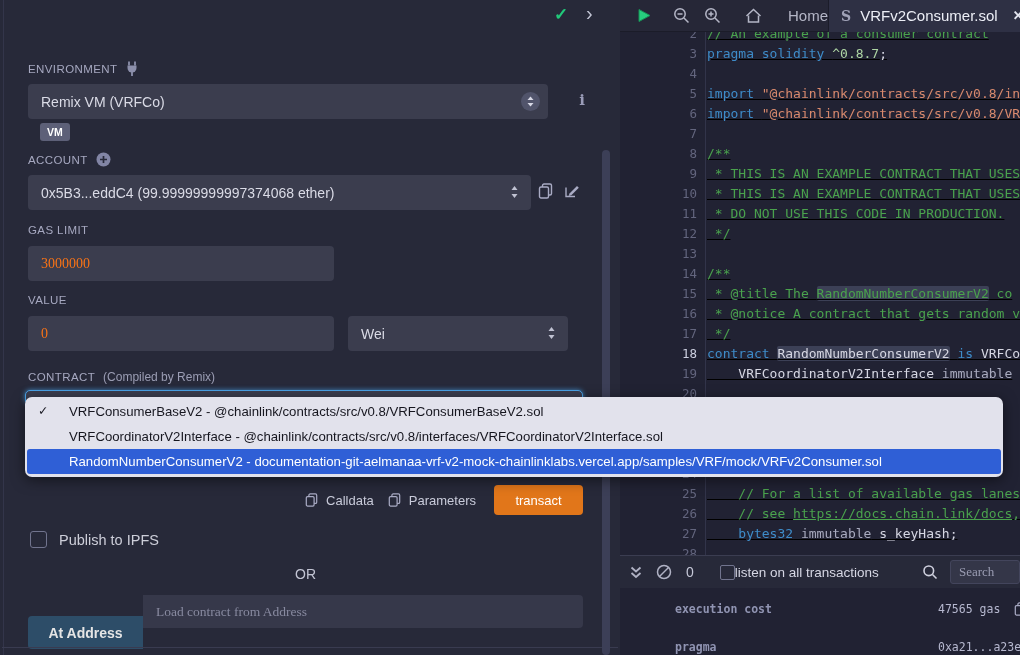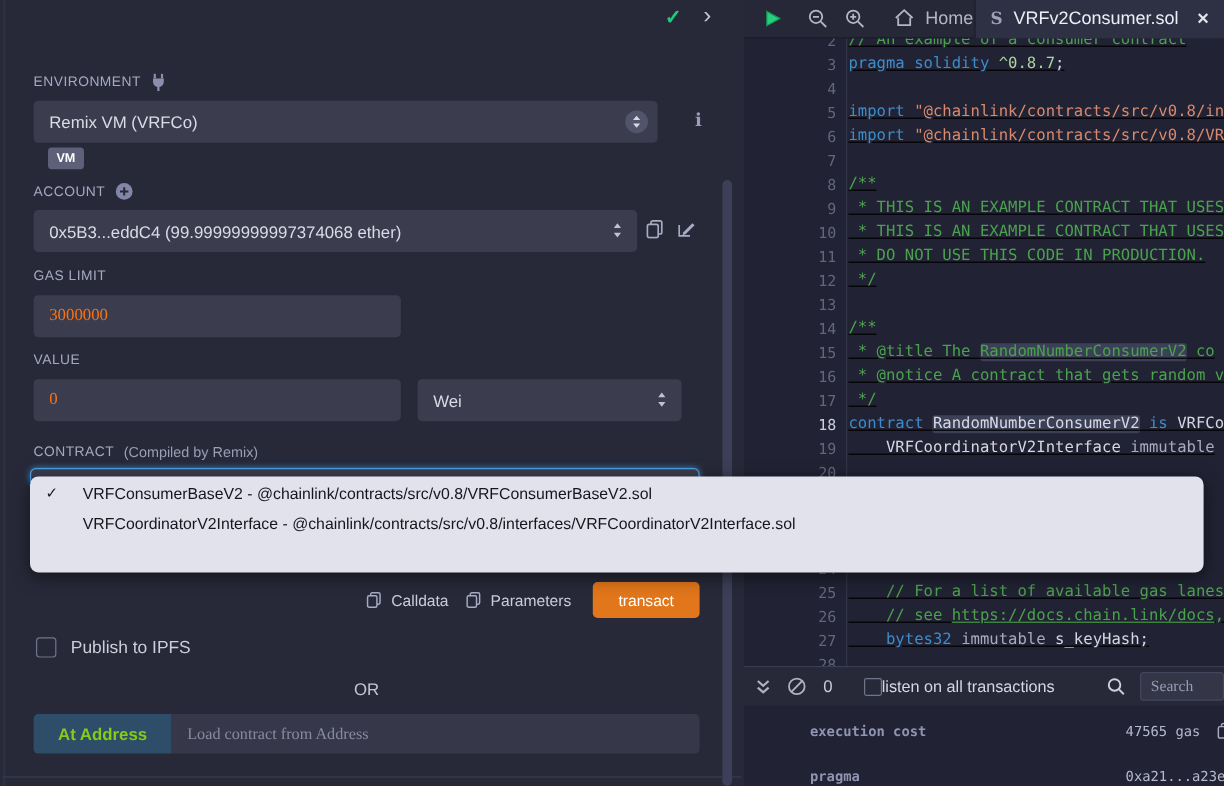--- a/index.html
+++ b/index.html
@@ -65,34 +65,34 @@
   
   #actions-row { position:absolute; left:0; top:485px; width:583px; display:flex; justify-content:flex-end; align-items:center; gap:14px; }
   .action-item { display:flex; align-items:center; gap:8px; color:#c9cbda; font-size:13px; cursor:pointer; }
   #transact-btn { width:89px; height:30px; background:#e1761a; border:none; border-radius:4px;
     color:#fff; font-size:13px; font-weight:500; font-family:"Liberation Sans",sans-serif; cursor:pointer; margin-left:4px; }
   
   #publish-row { position:absolute; left:30px; top:531px; display:flex; align-items:center; gap:12px; }
   .checkbox { width:17px; height:17px; border:1px solid #71748e; border-radius:3px; background:transparent; cursor:pointer; flex:none; }
   #publish-row span { color:#cdced9; font-size:14.5px; }
   #or-label { position:absolute; left:28px; top:566px; width:555px; text-align:center; color:#c3c5d4; font-size:14px; }
-  #ataddr-btn { position:absolute; left:28px; top:595px; width:115px; height:33px; background:#2d4d68;
-    border:none; border-radius:4px 0 0 4px; color:#84cc16; font-size:14px; font-weight:600;
+  #ataddr-btn { position:absolute; left:28px; top:616px; width:115px; height:33px; background:#2d4d68;
+    border:none; border-radius:4px 0 0 4px; color:#e5e5e5; font-size:14px; font-weight:600;
     font-family:"Liberation Sans",sans-serif; cursor:pointer; }
   #ataddr-input { left:143px; top:595px; width:440px; height:33px; border-radius:0 4px 4px 0; background:#36384a; font-size:13.5px; }
   #ataddr-input::placeholder { color:#888aa0; }
   #panel-divider { position:absolute; left:2px; top:647px; width:616px; border-top:1px solid #393b50; }
   #panel-scrollbar { position:absolute; left:602px; top:150px; width:8px; height:505px; background:#3c3f57; border-radius:4px; cursor:pointer; }
   
   #editor { position:absolute; left:620px; top:0; width:400px; height:555px; background:#212233; }
   #tabbar { height:32px; background:#262737; border-bottom:1px solid #1b1c29; display:flex; align-items:center; }
   #play-icon { margin-left:18px; cursor:pointer; }
   #zoomout-icon { margin-left:22px; cursor:pointer; }
   #zoomin-icon { margin-left:14px; cursor:pointer; }
-  #home-tab { margin-left:24px; display:flex; align-items:flex-start; gap:9px; color:#b4b6c6; font-size:15px; cursor:pointer; }
+  #home-tab { margin-left:24px; display:flex; align-items:flex-end; gap:26px; color:#b4b6c6; font-size:15px; cursor:pointer; }
   #active-tab { margin-left:auto; height:32px; display:flex; align-items:center; gap:9px;
     background:#2e3044; border-left:1px solid #1b1c29; padding:0 12px; cursor:pointer; }
   #active-tab .sol-icon { color:#9fa1b6; font-size:14px; font-weight:bold; font-family:"DejaVu Serif",serif; }
   #active-tab .tab-label { color:#eceef6; font-size:15px; }
   #active-tab .tab-close { color:#e3e5ef; font-size:13px; font-weight:bold; margin-left:6px; cursor:pointer; }
   #code { position:relative; height:523px; overflow:hidden; }
   #code-vline { position:absolute; left:85px; top:0; bottom:0; width:1px; background:#32344a; }
   #code-lines { margin-top:-8px; font-family:"DejaVu Sans Mono",monospace; font-size:13px; line-height:20px; }
   .cl { display:flex; height:20px; overflow:hidden; }
   .ln { width:77px; flex:none; text-align:right; color:#63657e; font-size:12.5px; }
@@ -241,20 +241,21 @@
     <button id="ataddr-btn">At Address</button>
     <input id="ataddr-input" class="txt-input" placeholder="Load contract from Address" style="">
 
     <div id="panel-divider"></div>
     <div id="panel-scrollbar"></div>
   </section>
 
   <div id="dropdown">
       <div class="dd-row"><span class="dd-check">✓</span><span>VRFConsumerBaseV2 - @chainlink/contracts/src/v0.8/VRFConsumerBaseV2.sol</span></div>
       <div class="dd-row"><span class="dd-check"></span><span>VRFCoordinatorV2Interface - @chainlink/contracts/src/v0.8/interfaces/VRFCoordinatorV2Interface.sol</span></div>
+      <div class="dd-row sel"><span class="dd-check"></span><span>RandomNumberConsumerV2 - documentation-git-aelmanaa-vrf-v2-mock-chainlinklabs.vercel.app/samples/VRF/mock/VRFv2Consumer.sol</span></div>
     </div>
 
   <section id="editor">
     <div id="tabbar">
       <span id="play-icon">
         <svg width="13" height="15" viewBox="0 0 13 15">
             <path d="M1 1.5 12 7.5 1 13.5z" fill="#27ce7e" stroke="#169257" stroke-width="1"></path>
           </svg>
       </span>
       <span id="zoomout-icon">

